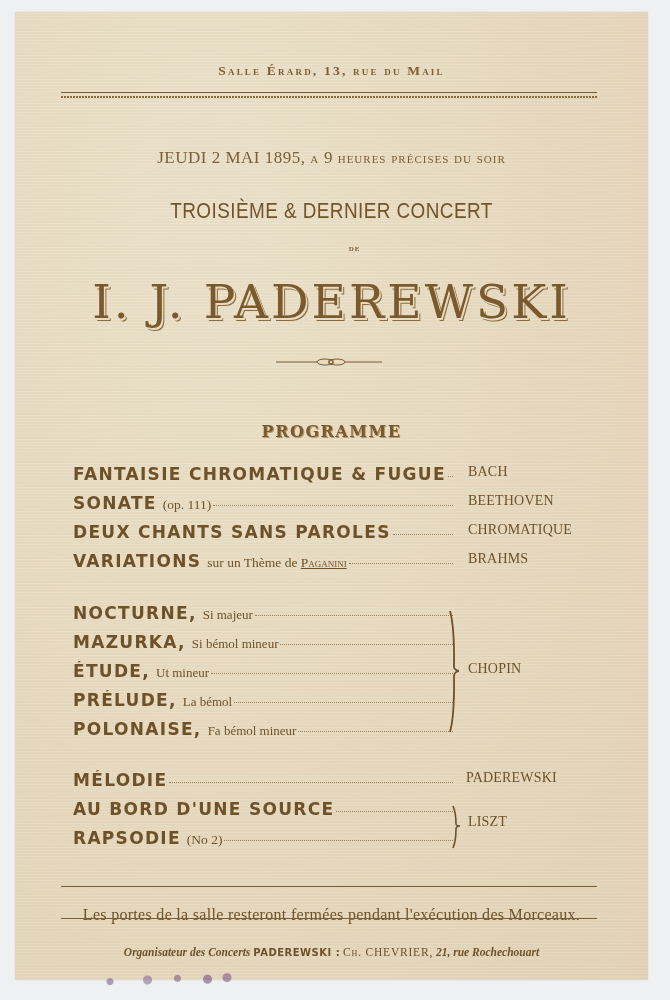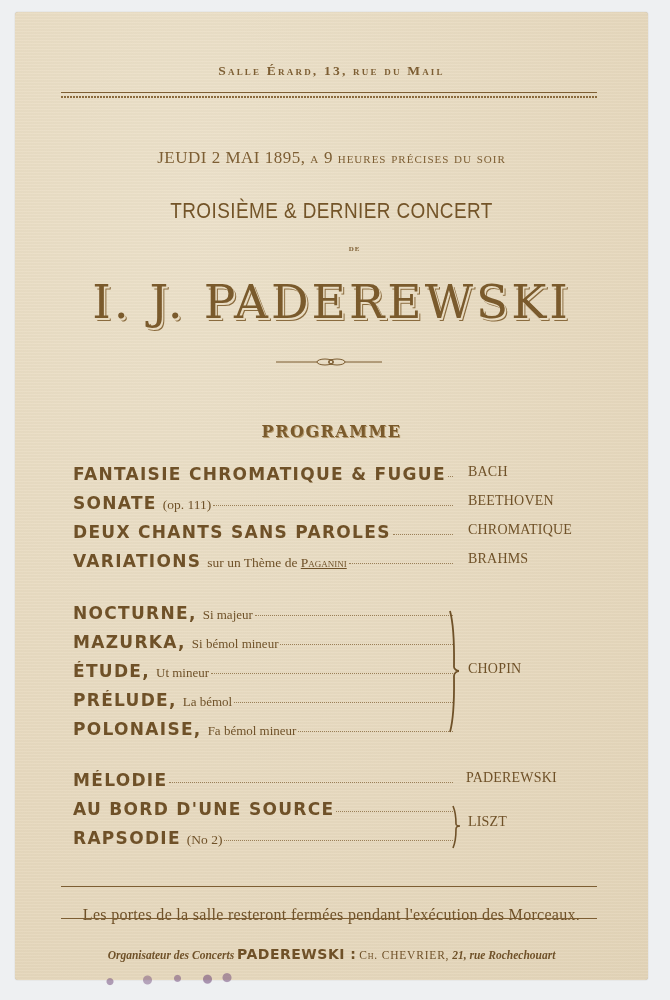--- a/index.html
+++ b/index.html
@@ -72,21 +72,21 @@
   .composer {
     position: absolute; font-size: 14px; color: #6f5128; letter-spacing: 0.2px;
   }
   .brace { position: absolute; }
 
   .notice { top: 894px; font-size: 16px; color: #6f5128; letter-spacing: 0.3px; }
   .organizer {
     top: 934px; font-size: 11.5px; color: #6f5128;
     font-style: italic; font-weight: bold;
   }
-  .organizer .bold { font-style: normal; font-family: "DejaVu Sans", sans-serif; font-size: 14px; letter-spacing: 0.5px; }
+  .organizer .bold { font-style: normal; font-family: "DejaVu Sans", sans-serif; font-size: 10px; letter-spacing: 0.5px; }
   .organizer .sc { font-style: normal; font-weight: normal; font-variant: small-caps; letter-spacing: 0.8px; }
   .stamp {
     position: absolute; left: 80px; top: 960px; width: 150px; height: 16px;
     background: radial-gradient(circle at 10% 60%, rgba(110,70,120,0.5) 0 3px, transparent 4px),
                 radial-gradient(circle at 35% 50%, rgba(110,70,120,0.45) 0 4px, transparent 5px),
                 radial-gradient(circle at 55% 40%, rgba(110,70,120,0.5) 0 3px, transparent 4px),
                 radial-gradient(circle at 75% 45%, rgba(110,70,120,0.55) 0 4px, transparent 5px),
                 radial-gradient(circle at 88% 35%, rgba(110,70,120,0.5) 0 4px, transparent 5px);
   }
 </style>

